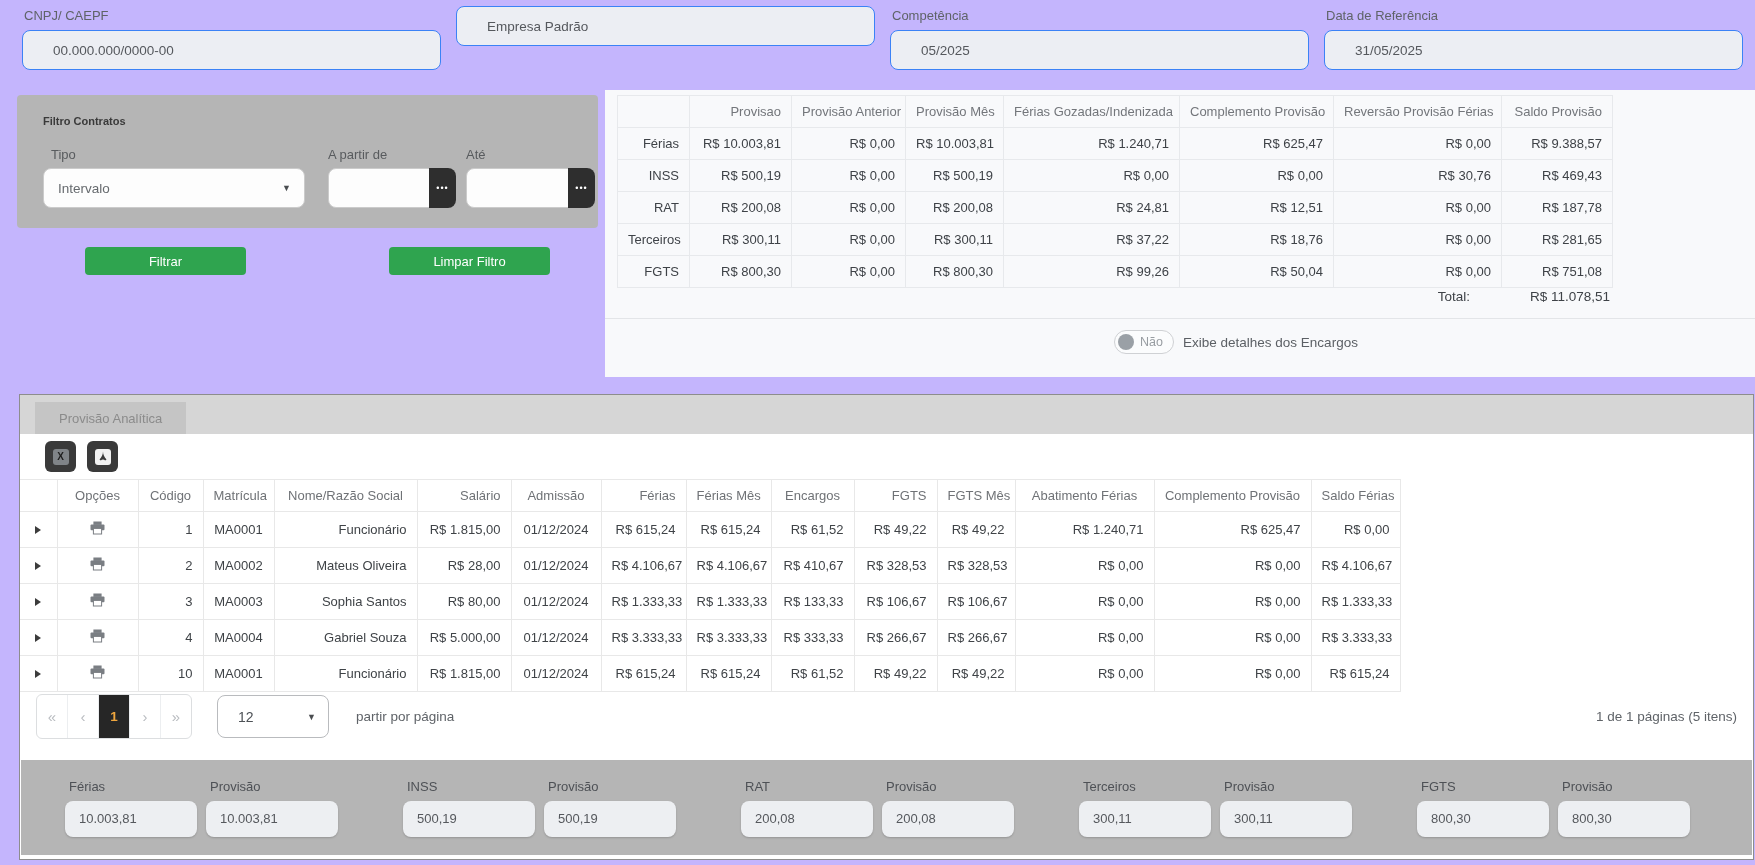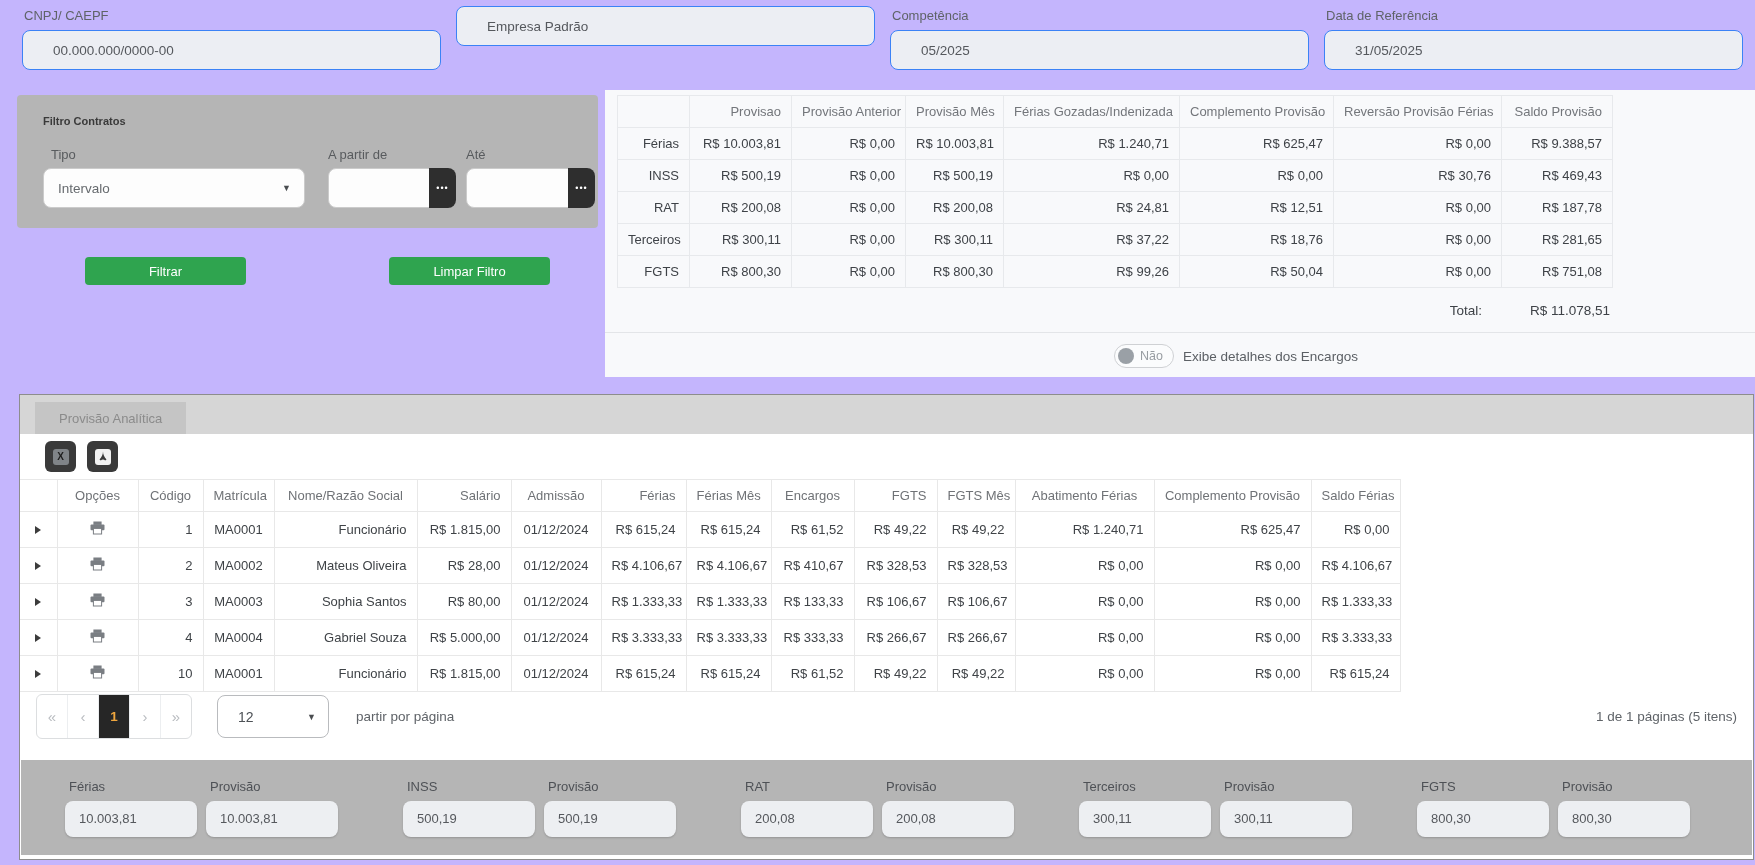--- a/index.html
+++ b/index.html
@@ -13,29 +13,29 @@
 
   
   .filter-panel{position:absolute;left:17px;top:95px;width:581px;height:133px;background:#b5b5b5;border-radius:4px;}
   .fp-title{position:absolute;left:26px;top:20px;font-size:11px;font-weight:bold;color:#3a3a3a;}
   .fp-label{position:absolute;top:52px;font-size:13px;color:#585b5e;}
   .fp-ctl{position:absolute;top:73px;height:40px;background:#fdfdfd;border:1px solid #cbcbcb;border-radius:8px;box-sizing:border-box;display:flex;align-items:center;}
   .tipo-select{left:26px;width:262px;justify-content:space-between;padding:0 13px 0 14px;font-size:13.5px;color:#666a6e;}
   .caret{font-size:9px;color:#4a4d50;}
   .date-inp{padding-left:10px;font-size:13px;color:#555;}
   .ell-btn{position:absolute;right:-1px;top:-1px;bottom:-1px;width:27px;background:#2e2e2e;border-radius:0 8px 8px 0;display:flex;align-items:center;justify-content:center;color:#fff;font-size:9px;letter-spacing:1px;}
-  .btn-green{position:absolute;top:257px;width:161px;height:28px;background:#2fa44f;border:none;border-radius:4px;color:#fff;font-size:13px;font-family:"Liberation Sans",sans-serif;display:flex;align-items:center;justify-content:center;}
+  .btn-green{position:absolute;top:247px;width:161px;height:28px;background:#2fa44f;border:none;border-radius:4px;color:#fff;font-size:13px;font-family:"Liberation Sans",sans-serif;display:flex;align-items:center;justify-content:center;}
 
   
   .summary-region{position:absolute;left:605px;top:90px;width:1262px;height:287px;background:#f8f9fb;}
   .summary-table{border-collapse:collapse;table-layout:fixed;width:995px;margin:5px 0 0 12px;}
   .summary-table th,.summary-table td{border:1px solid #e7e9ec;height:31px;padding:0 10px;font-size:13px;text-align:right;overflow:hidden;white-space:nowrap;}
   .summary-table th{color:#73767b;font-weight:normal;}
   .summary-table td{color:#3e4247;}
-  .total-row{width:1005px;margin-top:15px;display:flex;justify-content:flex-end;align-items:center;gap:48px;font-size:13.5px;color:#3e4247;padding-left:12px;box-sizing:border-box;}
+  .total-row{width:1005px;margin-top:1px;display:flex;justify-content:flex-end;align-items:center;gap:60px;font-size:13.5px;color:#3e4247;padding-left:12px;box-sizing:border-box;}
   .divider{margin-top:14px;border-bottom:1px solid #e3e5e8;}
   .toggle-row{margin-top:11px;display:flex;align-items:center;justify-content:center;gap:9px;}
   .pill{height:22px;border:1px solid #cfd1d4;border-radius:12px;background:#fbfcfd;display:flex;align-items:center;padding:0 10px 0 3px;gap:6px;}
   .knob{width:16px;height:16px;border-radius:50%;background:#9aa0a6;}
   .pill-txt{font-size:12.5px;color:#989da2;}
   .tog-label{font-size:13.5px;color:#5c6065;}
 
   
   .big-panel{position:absolute;left:19px;top:394px;width:1735px;height:466px;background:#fff;border:1px solid #8d8d8d;box-sizing:border-box;}
   .tabstrip{height:39px;background:#d6d6d6;position:relative;}

